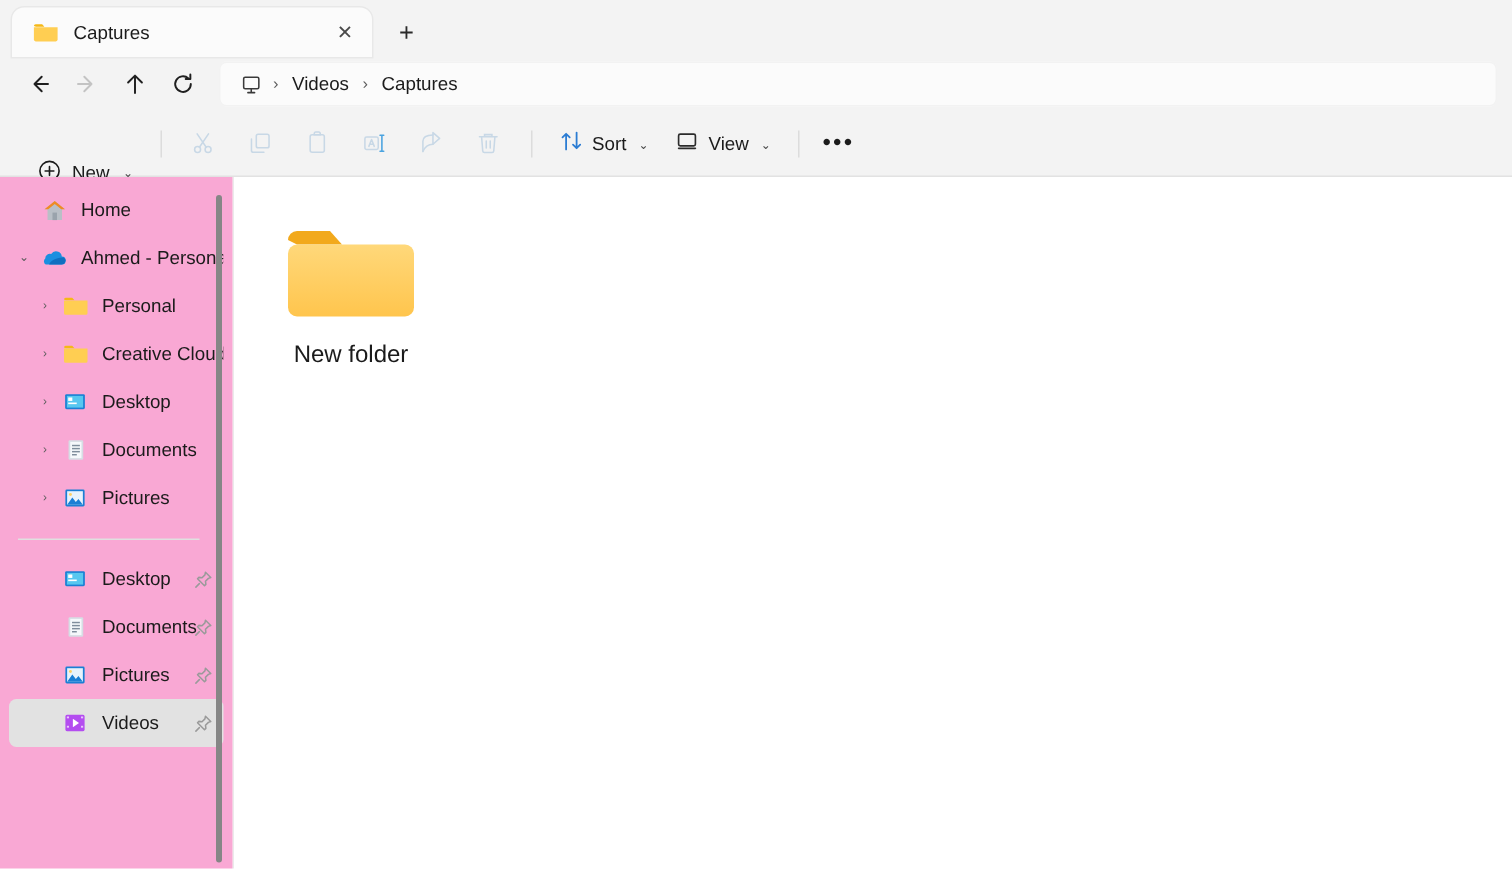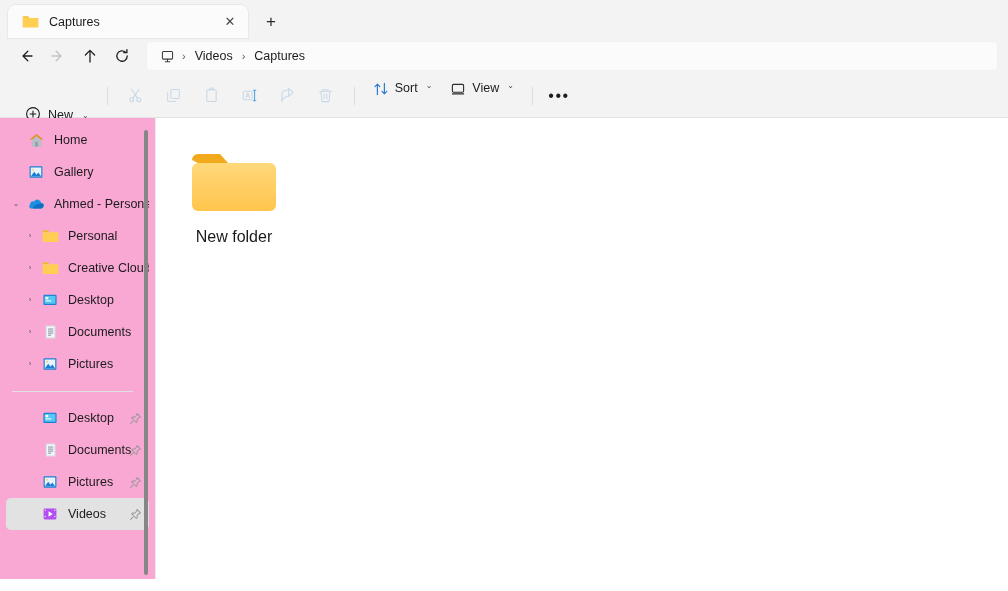--- a/index.html
+++ b/index.html
@@ -140,21 +140,21 @@
   }
   .cmd-sep {
     width: 1px;
     height: 18px;
     background: #dcdcdc;
     margin: 0 9px;
     flex: 0 0 auto;
   }
   .cmd-text-btn {
     display: flex;
-    align-items: flex-start;
+    align-items: center;
     height: 30px;
     padding: 0 9px;
     border-radius: 5px;
     gap: 6px;
   }
   .cmd-text-btn .lbl { font-size: 12.5px; color: #1b1b1b; }
   .chev {
     font-size: 8px;
     color: #4a4a4a;
     margin-left: 2px;
@@ -430,32 +430,20 @@
         <span class="nav-ico">
           <svg width="17" height="17" viewBox="0 0 18 18">
             <path d="M9 2.2 1.8 8h2.1v7.6h10.2V8h2.1z" fill="#b9bfc6"></path>
             <path d="M9 2.2 1.8 8h2.6l4.6-3.7L13.6 8h2.6z" fill="#f08a24"></path>
             <rect x="7.4" y="10.3" width="3.2" height="5.3" fill="#9aa3ac"></rect>
           </svg>
         </span>
         <span class="nav-lbl">Home</span>
       </div>
 
-      <div class="nav-item">
-        <span class="nav-chev hidden"></span>
-        <span class="nav-ico">
-          <svg width="16" height="16" viewBox="0 0 18 18">
-            <rect x="1.8" y="2.6" width="14.4" height="12.8" rx="1.1" fill="#1a7fd4"></rect>
-            <rect x="3.1" y="3.9" width="11.8" height="10.2" fill="#e8f3fc"></rect>
-            <path d="M3.1 14.1 7 8.6l2.6 3.4 2-2.3 3.3 4.4z" fill="#1a7fd4"></path>
-            <circle cx="5.6" cy="6.4" r="1.1" fill="#ffd166"></circle>
-          </svg>
-        </span>
-        <span class="nav-lbl">Gallery</span>
-      </div>
 
       <div class="nav-item">
         <span class="nav-chev">⌄</span>
         <span class="nav-ico">
           <svg width="18" height="18" viewBox="0 0 20 18">
             <path d="M6.4 13.9h9.1a3 3 0 0 0 .3-6 4.3 4.3 0 0 0-7.9-1.8 3.4 3.4 0 0 0-4.4 3.2 2.9 2.9 0 0 0 .4 4.6z" fill="#1a8fe0"></path>
             <path d="M6.4 13.9h9.1a3 3 0 0 0 1.9-5.3c-2.6-.3-6.6.6-9.1 2.6-1.1.9-1.7 1.9-1.9 2.7z" fill="#0f6fc0"></path>
           </svg>
         </span>
         <span class="nav-lbl">Ahmed - Personal</span>

